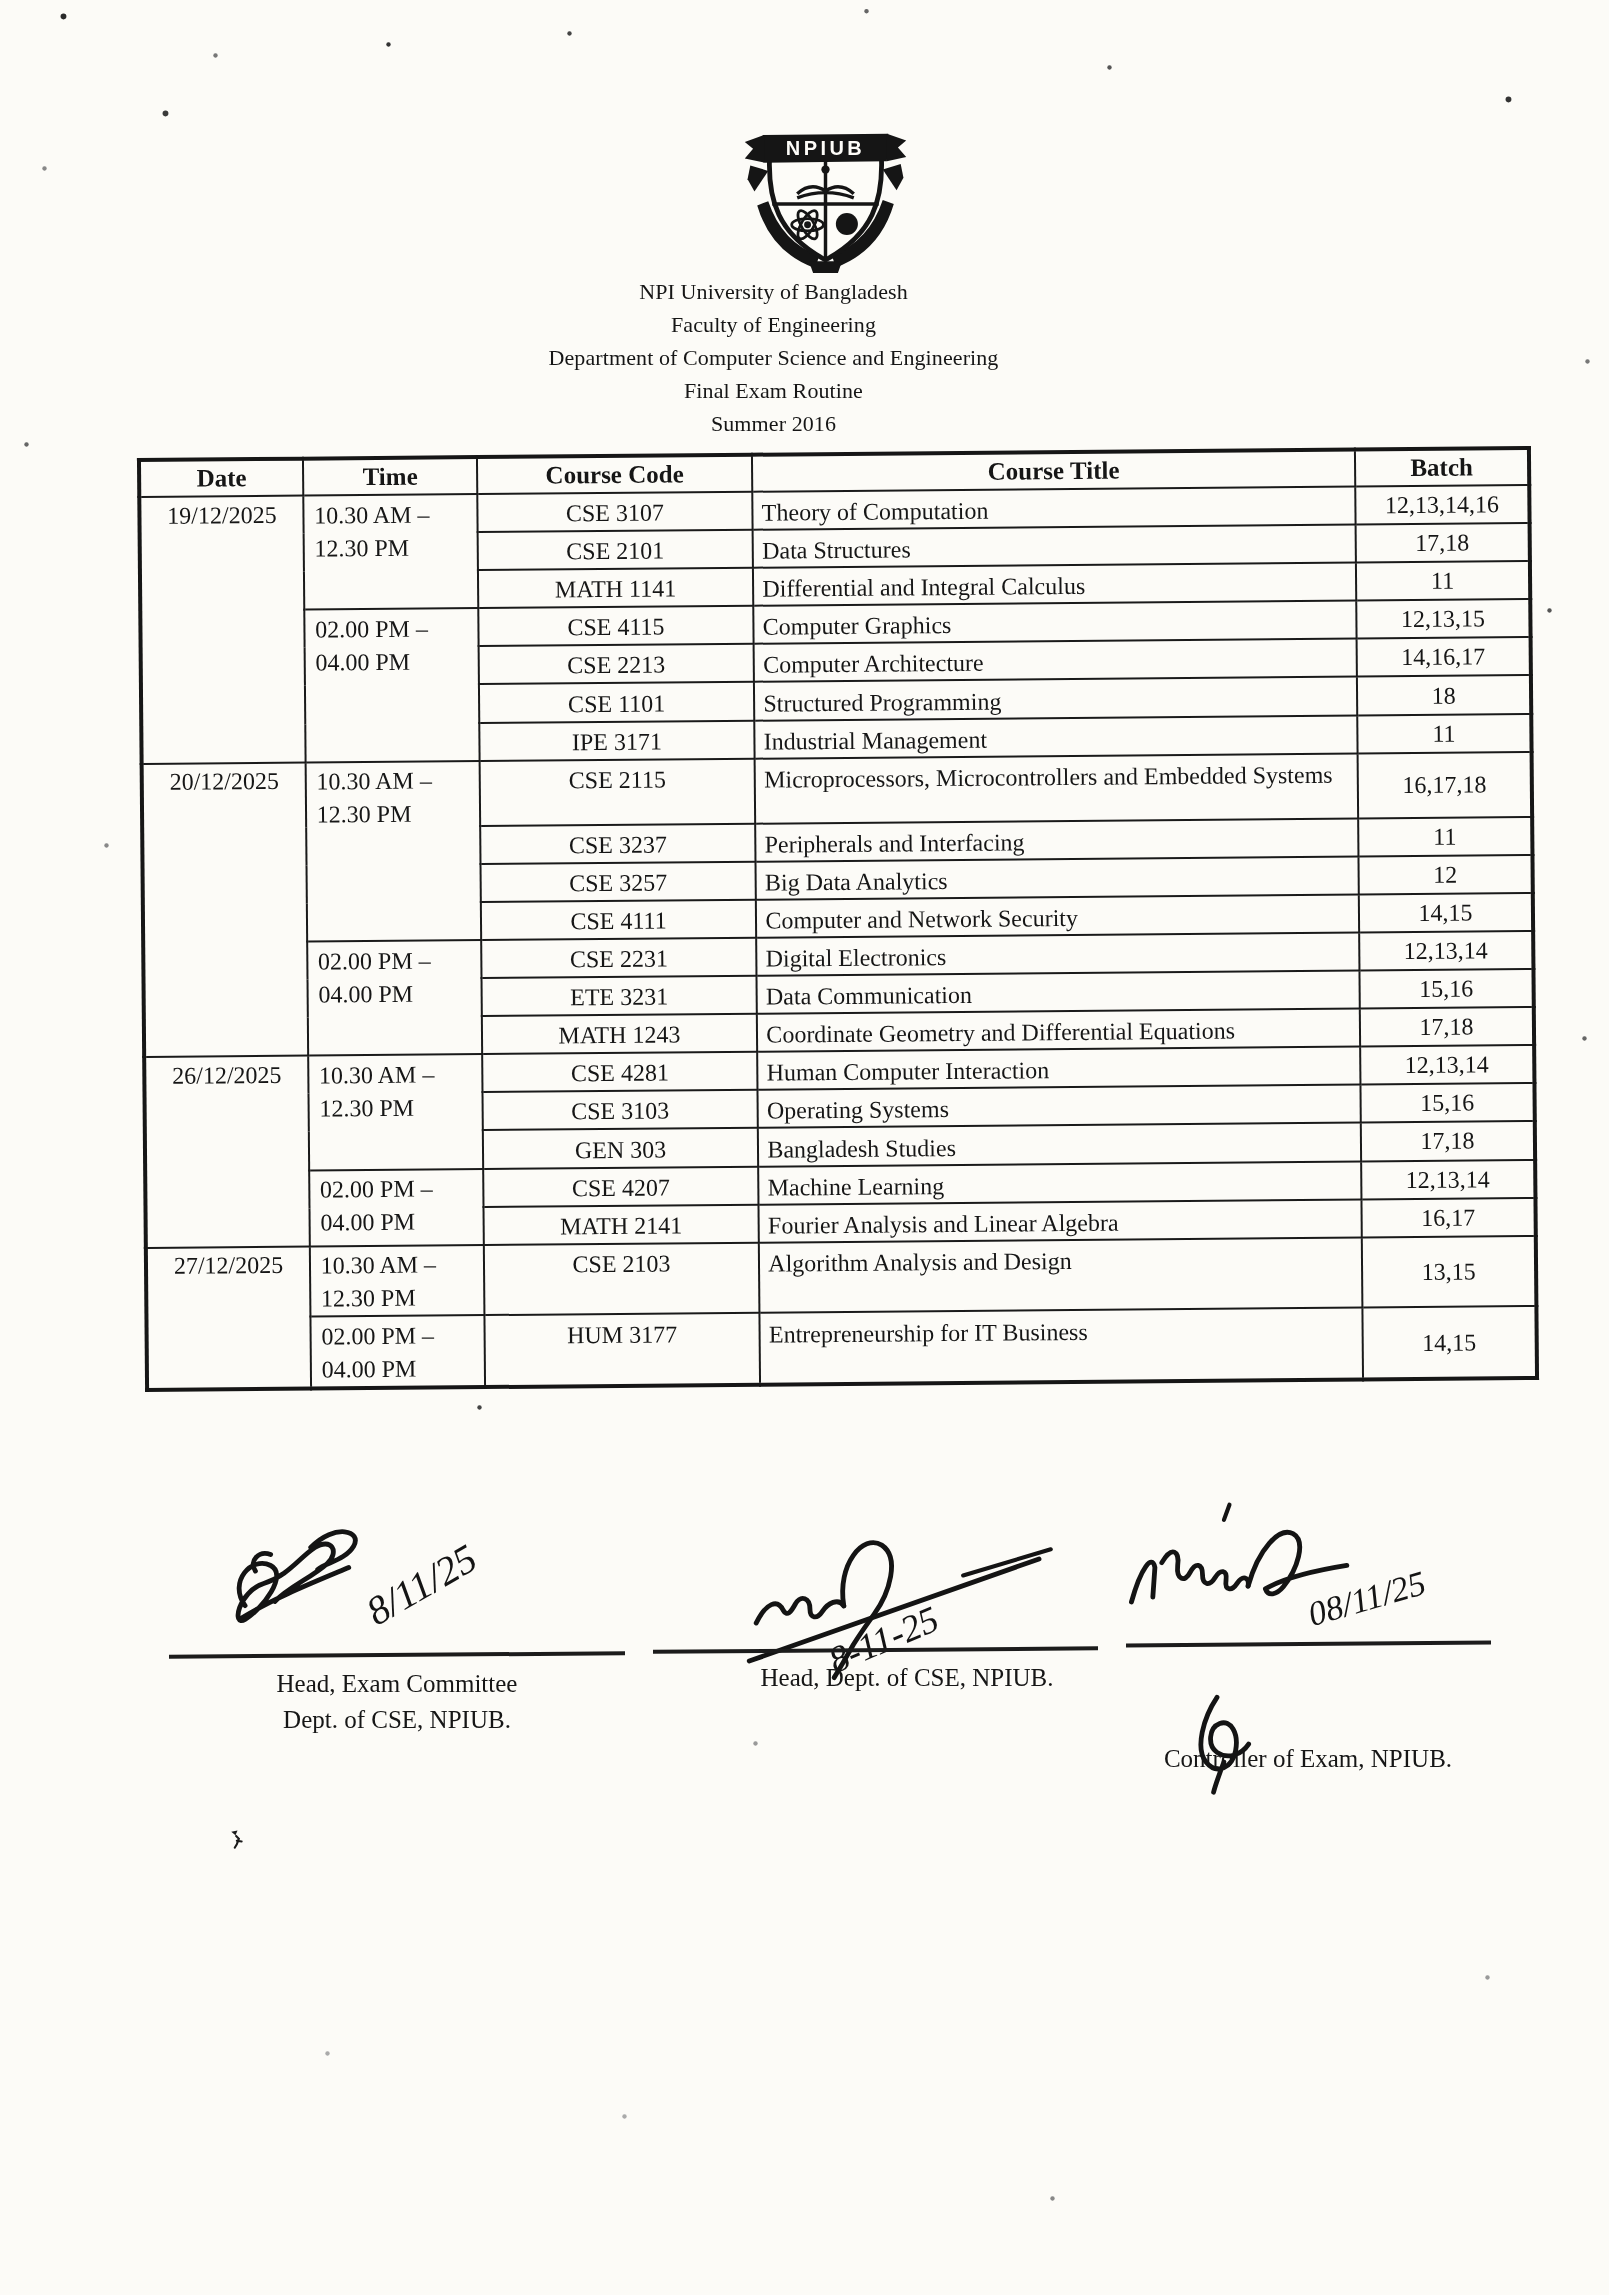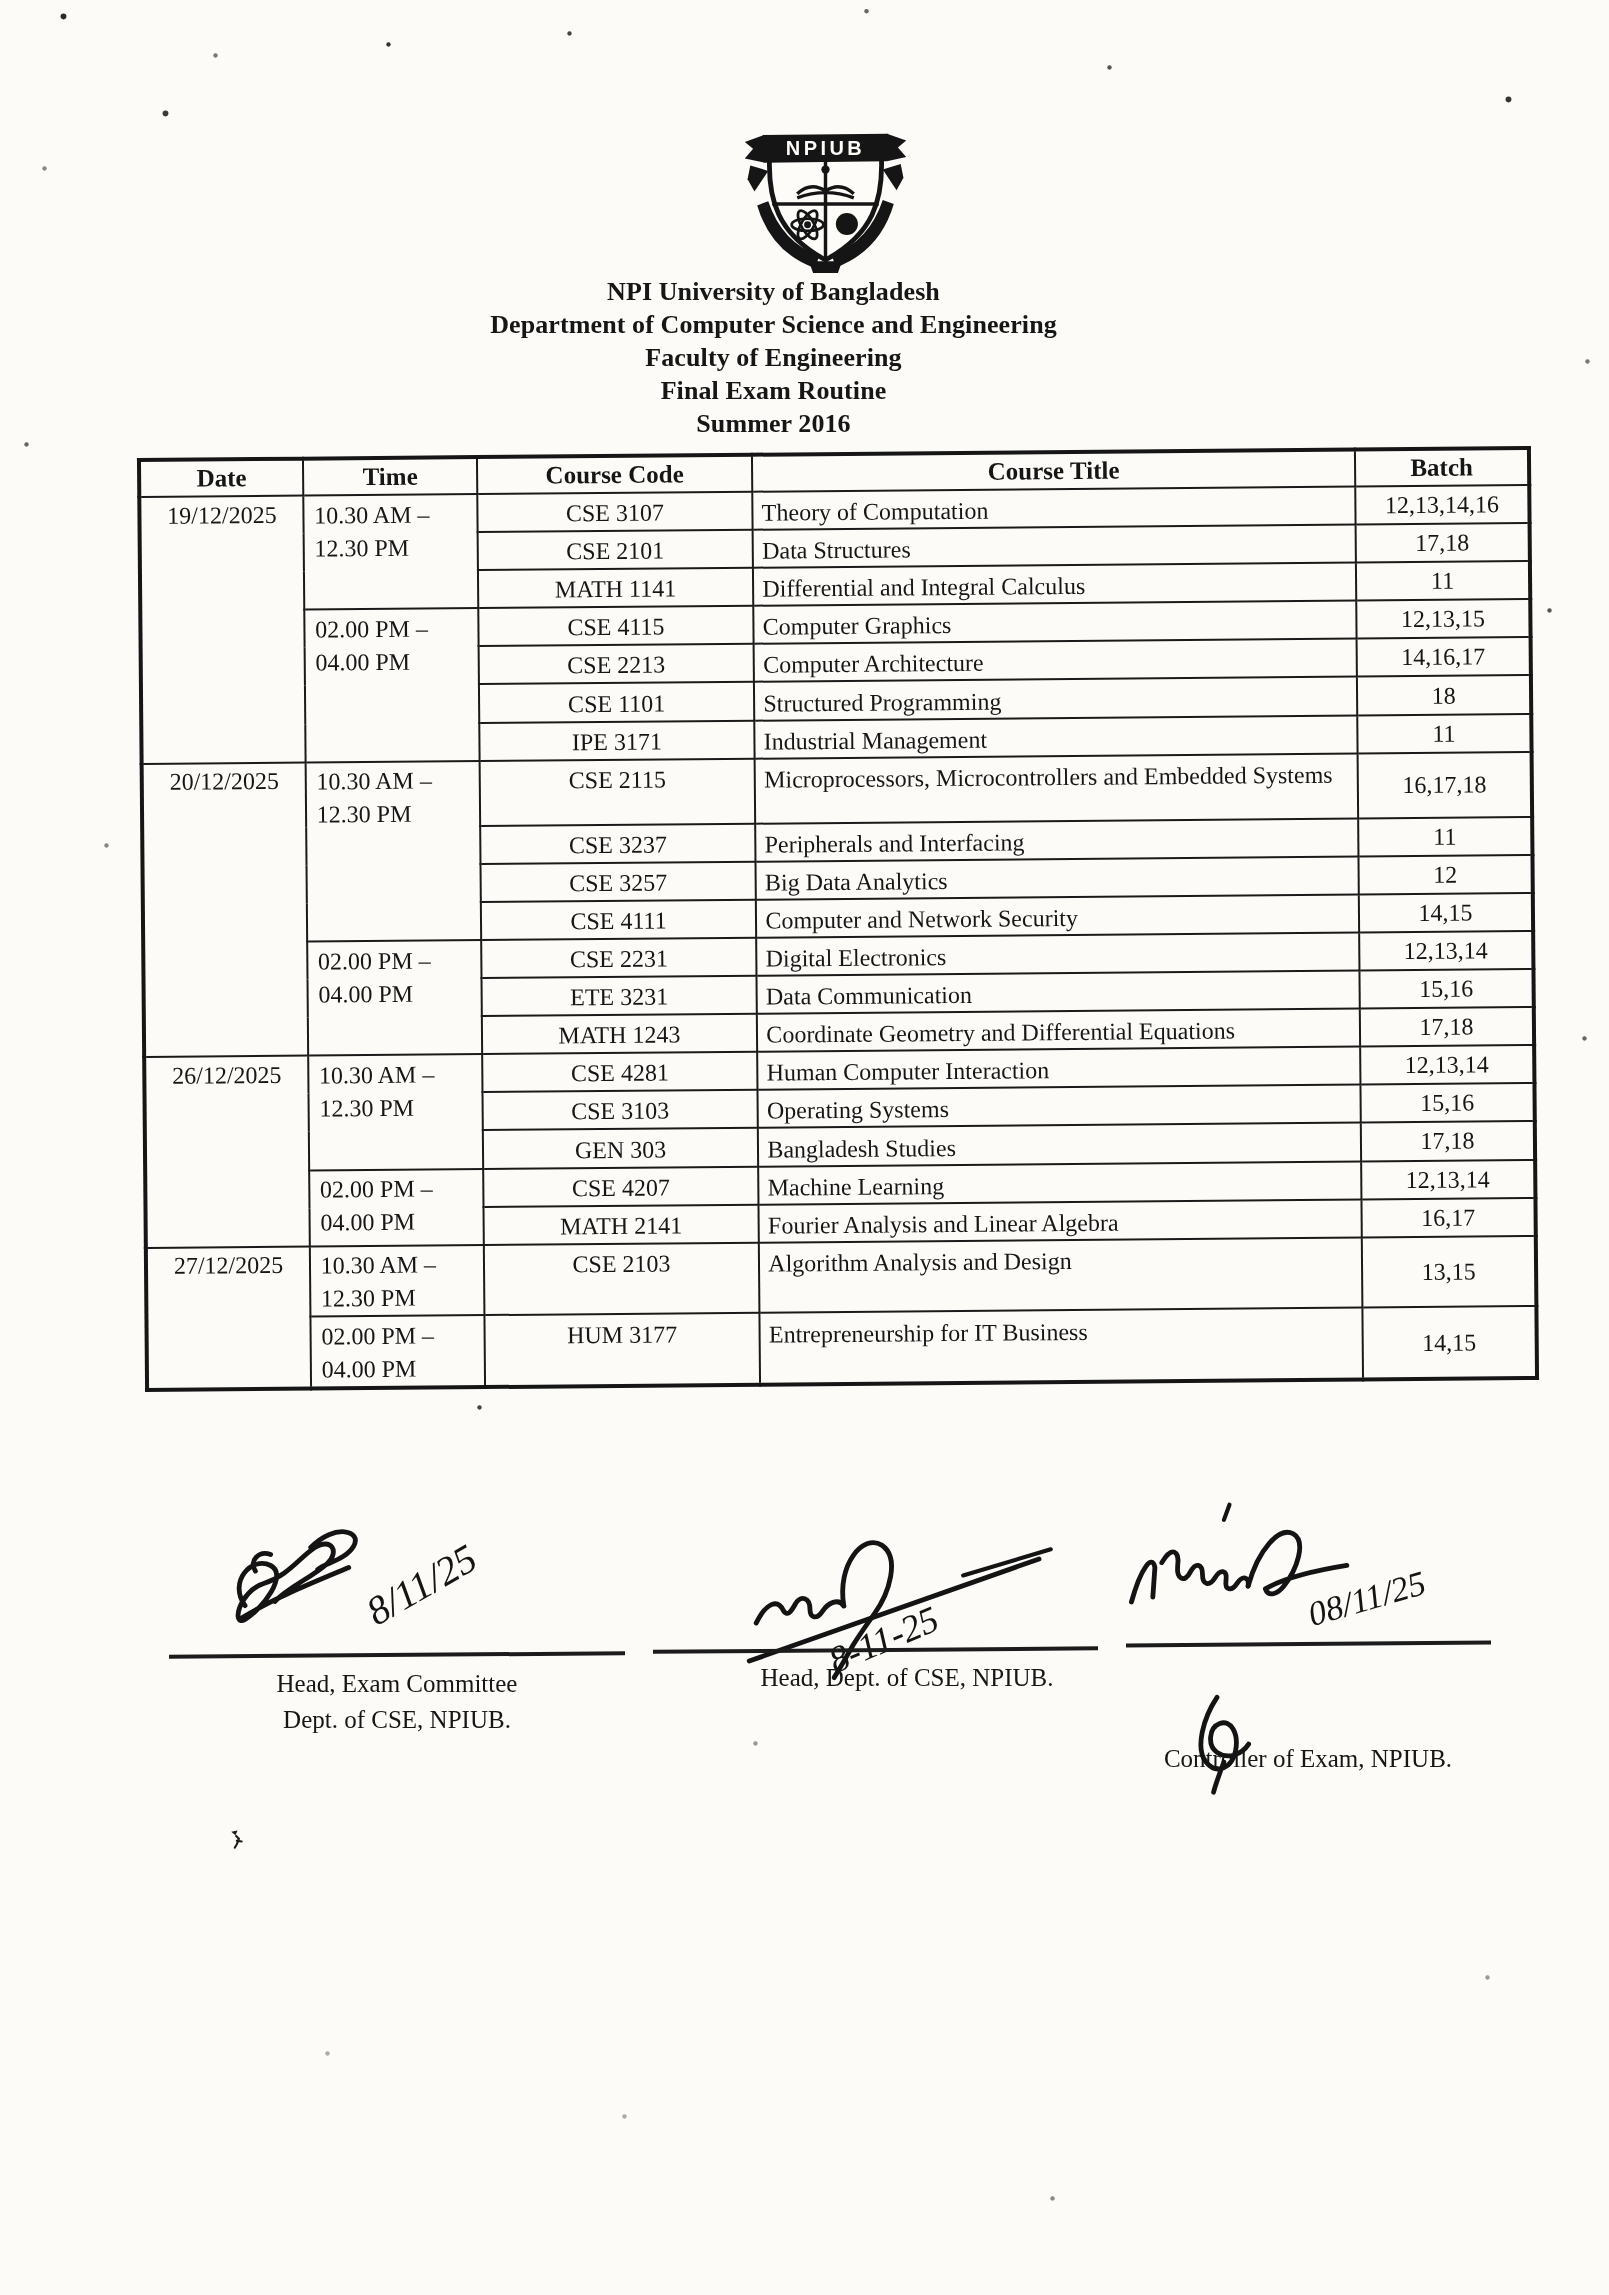--- a/index.html
+++ b/index.html
@@ -8,21 +8,21 @@
     background:#fcfbf7;
     font-family:"Liberation Serif","DejaVu Serif",serif;
     color:#161616;
   }
   .page{position:absolute;inset:0;}
 
   
   .crest{position:absolute;left:742px;top:124px;width:167px;height:149px;}
   .header-text{
     position:absolute;left:83px;top:275px;width:1381px;
-    text-align:center;font-weight:bold;font-size:26px;line-height:33px;
+    text-align:center;font-weight:normal;font-size:22px;line-height:33px;
     letter-spacing:0.1px;
   }
   .header-text .hline{white-space:nowrap;}
 
   
   .table-wrap{
     position:absolute;left:141px;top:452px;width:1390px;
     transform:rotate(-0.5deg);
   }
   table.routine{
@@ -120,22 +120,22 @@
     <circle cx="152" cy="145" r="16" fill="#151515"></circle>
 
     <polygon points="30,16 212,14 210,54 32,56" fill="#151515"></polygon>
     <polygon points="32,16 4,26 16,36 4,50 32,56" fill="#151515"></polygon>
     <polygon points="210,14 238,24 226,34 238,48 210,54" fill="#151515"></polygon>
     <text x="121" y="45" text-anchor="middle" font-size="29" font-weight="bold" letter-spacing="5" fill="#fdfcf8" font-family="Liberation Sans, sans-serif">NPIUB</text>
   </svg>
 
   <div class="header-text">
     <div class="hline">NPI University of Bangladesh</div>
+    <div class="hline">Faculty of Engineering</div>
     <div class="hline">Department of Computer Science and Engineering</div>
-    <div class="hline">Faculty of Engineering</div>
     <div class="hline">Final Exam Routine</div>
     <div class="hline">Summer 2016</div>
   </div>
 
   <div class="table-wrap">
   <table class="routine">
     <colgroup>
       <col class="c-date">
           <col class="c-time">
           <col class="c-code">

